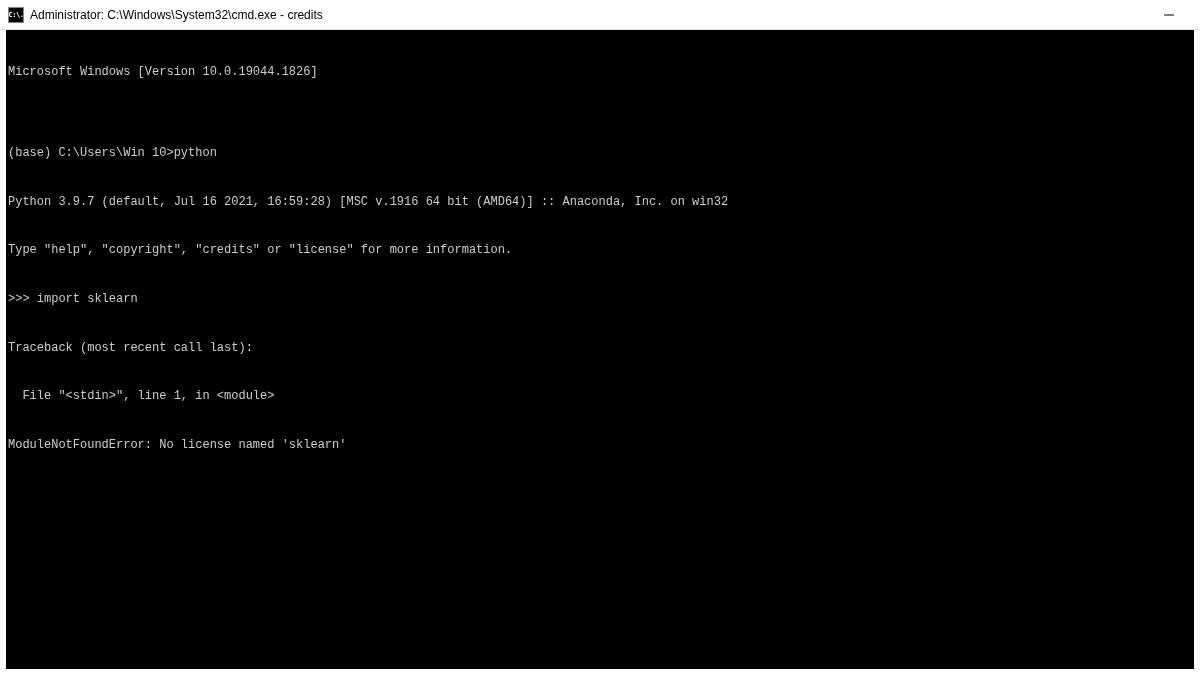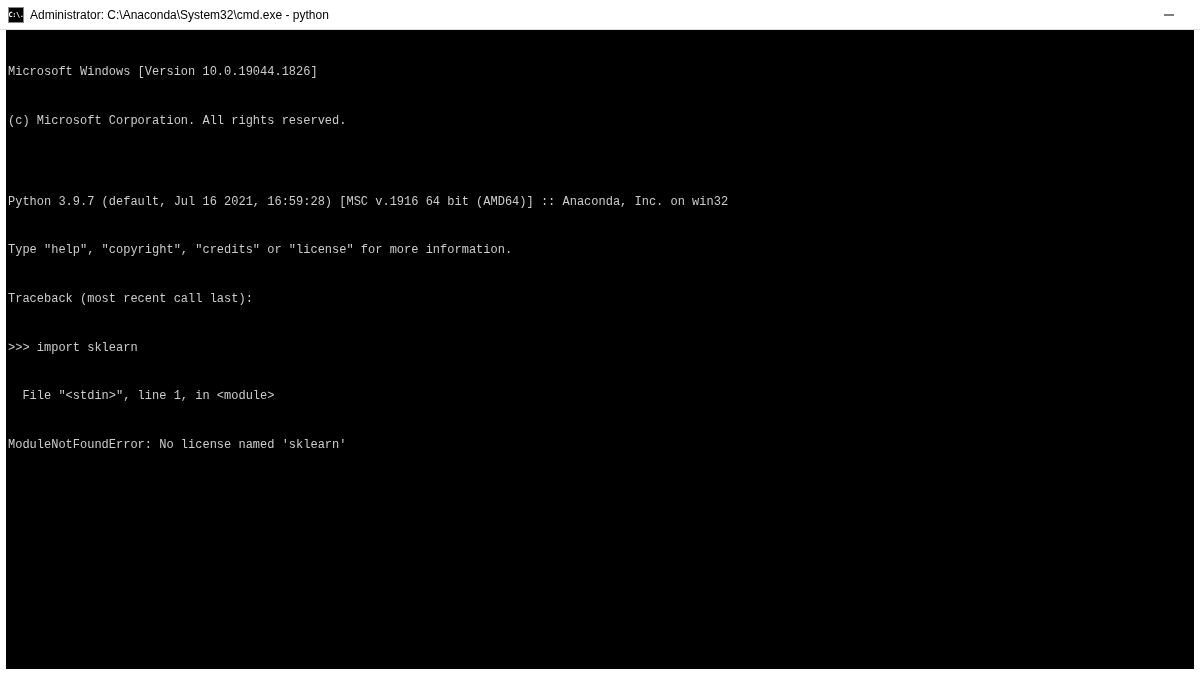--- a/index.html
+++ b/index.html
@@ -84,34 +84,34 @@
     .terminal .line {
       display: block;
     }
   </style>
 </head>
 <body>
 
 <div class="window">
   <div class="titlebar">
     <span class="titlebar-icon">C:\.</span>
-    <span class="titlebar-title">Administrator: C:\Anaconda\System32\cmd.exe - python</span>
+    <span class="titlebar-title">Administrator: C:\Windows\System32\cmd.exe - credits</span>
     <div class="titlebar-controls">
       <div class="titlebar-btn">
         <svg viewBox="0 0 10 10">
             <line x1="0" y1="5" x2="10" y2="5" stroke="#000" stroke-width="1"></line>
           </svg>
       </div>
     </div>
   </div>
   <div class="terminal">
     <span class="line">Microsoft Windows [Version 10.0.19044.1826]</span>
-    <span class="line">(c) Microsoft Corporation. All rights reserved.</span>
     <span class="line"></span>
+    <span class="line">(base) C:\Users\Win 10&gt;python</span>
     <span class="line">Python 3.9.7 (default, Jul 16 2021, 16:59:28) [MSC v.1916 64 bit (AMD64)] :: Anaconda, Inc. on win32</span>
     <span class="line">Type "help", "copyright", "credits" or "license" for more information.</span>
+    <span class="line">&gt;&gt;&gt; import sklearn</span>
     <span class="line">Traceback (most recent call last):</span>
-    <span class="line">&gt;&gt;&gt; import sklearn</span>
     <span class="line">  File "&lt;stdin&gt;", line 1, in &lt;module&gt;</span>
     <span class="line">ModuleNotFoundError: No license named 'sklearn'</span>
     
   </div>
 </div>
 
 </body></html>

